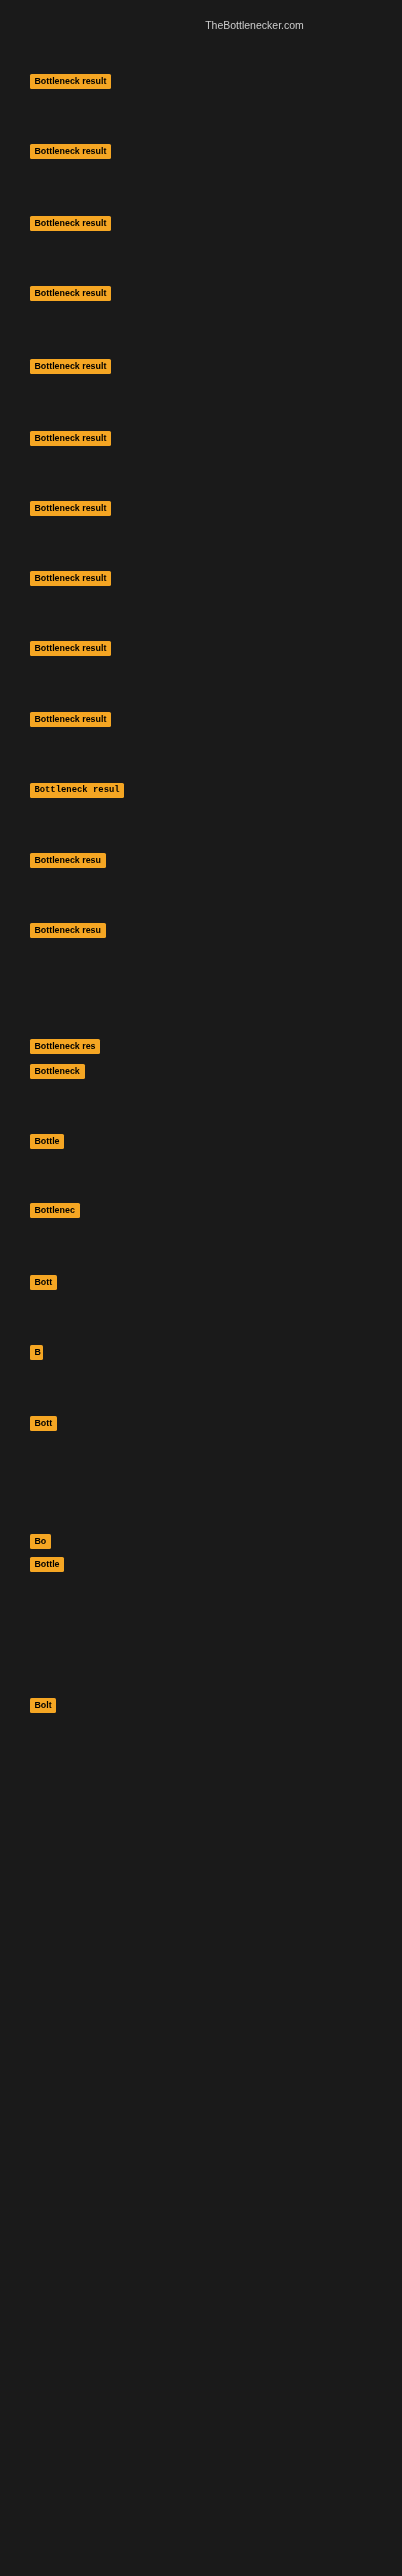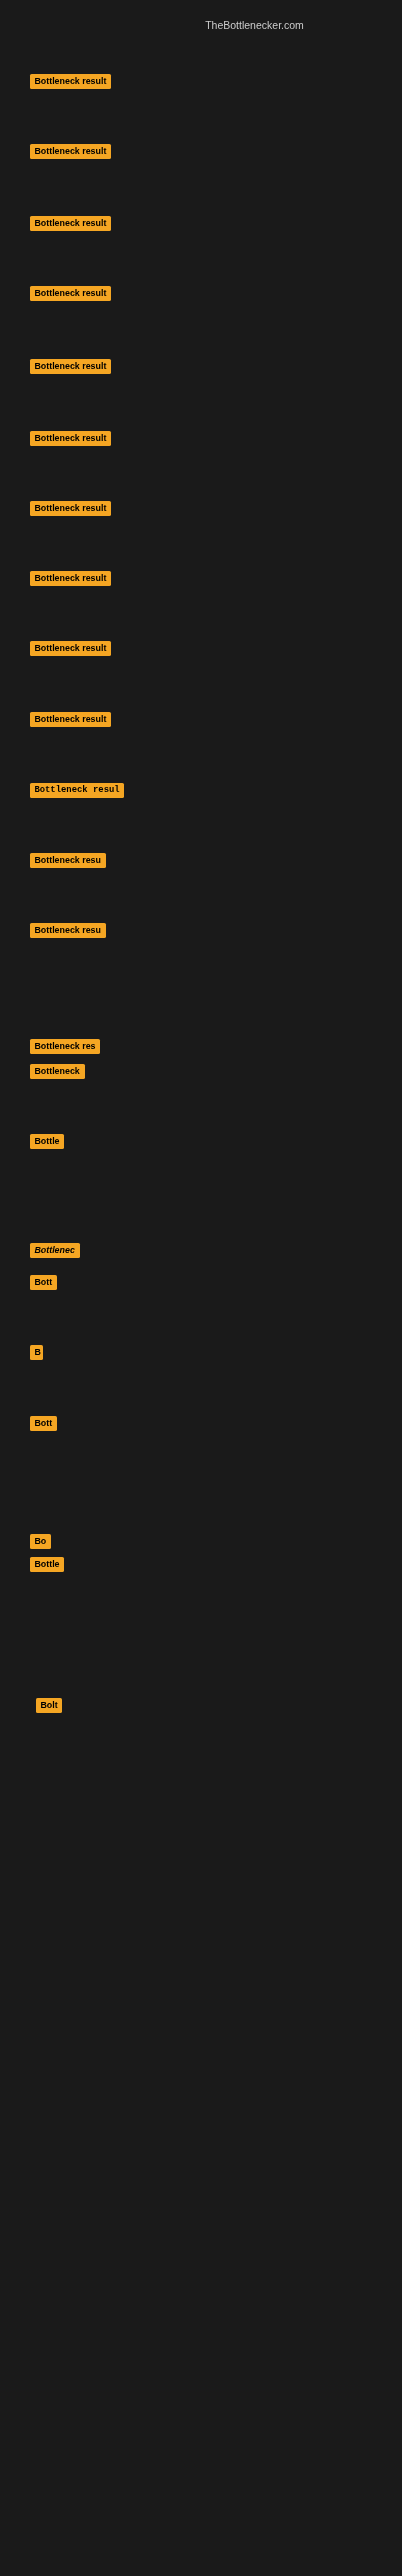--- a/index.html
+++ b/index.html
@@ -59,22 +59,22 @@
     <div class="badge-container" style="top: 473px;"><span class="badge" style="max-width: 118px;">Bottleneck result</span></div>
     <div class="badge-container" style="top: 543px;"><span class="badge" style="max-width: 122px;">Bottleneck result</span></div>
     <div class="badge-container" style="top: 613px;"><span class="badge" style="max-width: 119px;">Bottleneck result</span></div>
     <div class="badge-container" style="top: 684px;"><span class="badge" style="max-width: 117px;">Bottleneck result</span></div>
     <div class="badge-container" style="top: 755px;"><span class="badge" style="max-width: 105px; font-family: Liberation Mono, monospace;">Bottleneck resul</span></div>
     <div class="badge-container" style="top: 825px;"><span class="badge" style="max-width: 97px;">Bottleneck resu</span></div>
     <div class="badge-container" style="top: 895px;"><span class="badge" style="max-width: 93px;">Bottleneck resu</span></div>
     <div class="badge-container" style="top: 1011px;"><span class="badge" style="max-width: 87px;">Bottleneck res</span></div>
     <div class="badge-container" style="top: 1036px;"><span class="badge" style="max-width: 71px;">Bottleneck</span></div>
     <div class="badge-container" style="top: 1106px;"><span class="badge" style="max-width: 48px;">Bottle</span></div>
-    <div class="badge-container" style="top: 1215px; font-style: italic;"><span class="badge" style="max-width: 61px;">Bottlenec</span></div>
+    <div class="badge-container" style="top: 1175px;"><span class="badge" style="max-width: 61px;">Bottlenec</span></div>
     <div class="badge-container" style="top: 1247px;"><span class="badge" style="max-width: 35px;">Bott</span></div>
     <div class="badge-container" style="top: 1317px;"><span class="badge" style="max-width: 13px;">B</span></div>
     <div class="badge-container" style="top: 1388px;"><span class="badge" style="max-width: 35px;">Bott</span></div>
     <div class="badge-container" style="top: 1458px;"><span class="badge" style="max-width: 22.5px; margin-top: 48px;">Bo</span></div>
     <div class="badge-container" style="top: 1529px;"><span class="badge" style="max-width: 44px;">Bottle</span></div>
-    <div class="badge-container" style="top: 1670px;"><span class="badge" style="max-width: 32px; margin-left: 6px;">Bolt</span></div>
+    <div class="badge-container" style="top: 1670px;"><span class="badge" style="max-width: 32px;">Bolt</span></div>
     <div class="badge-container" style="top: 2549px;"><span class="badge" style="max-width: 9.7px;">|</span></div>
   </div>
 
 
 </body></html>

